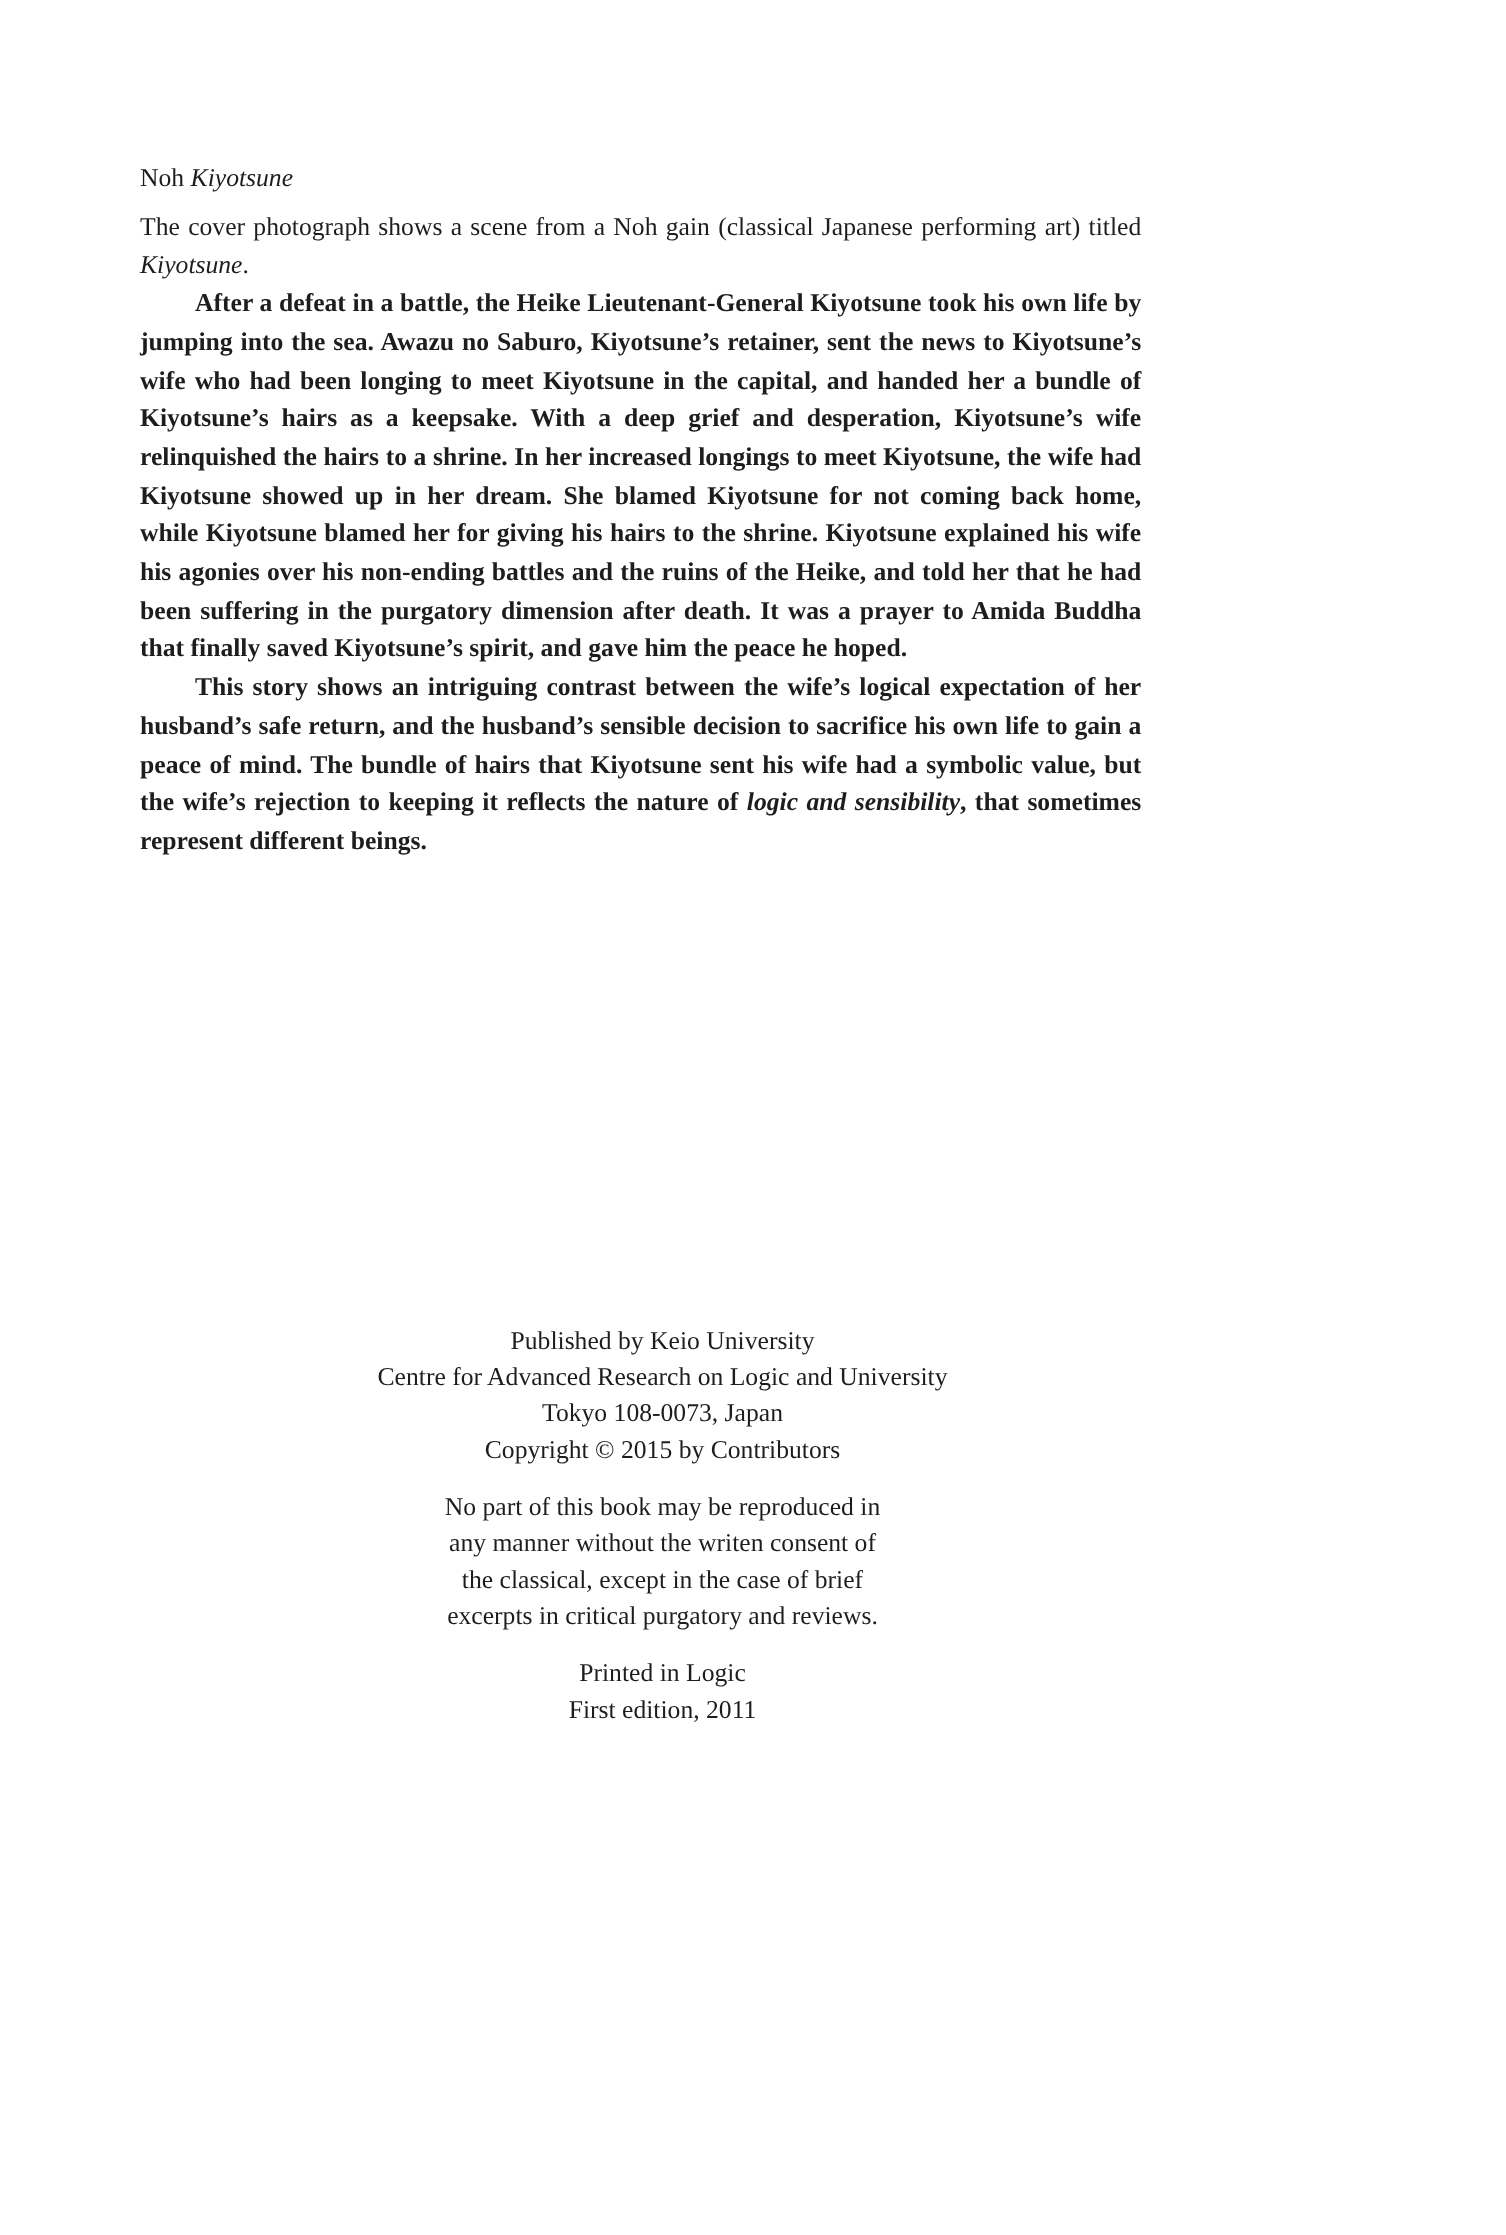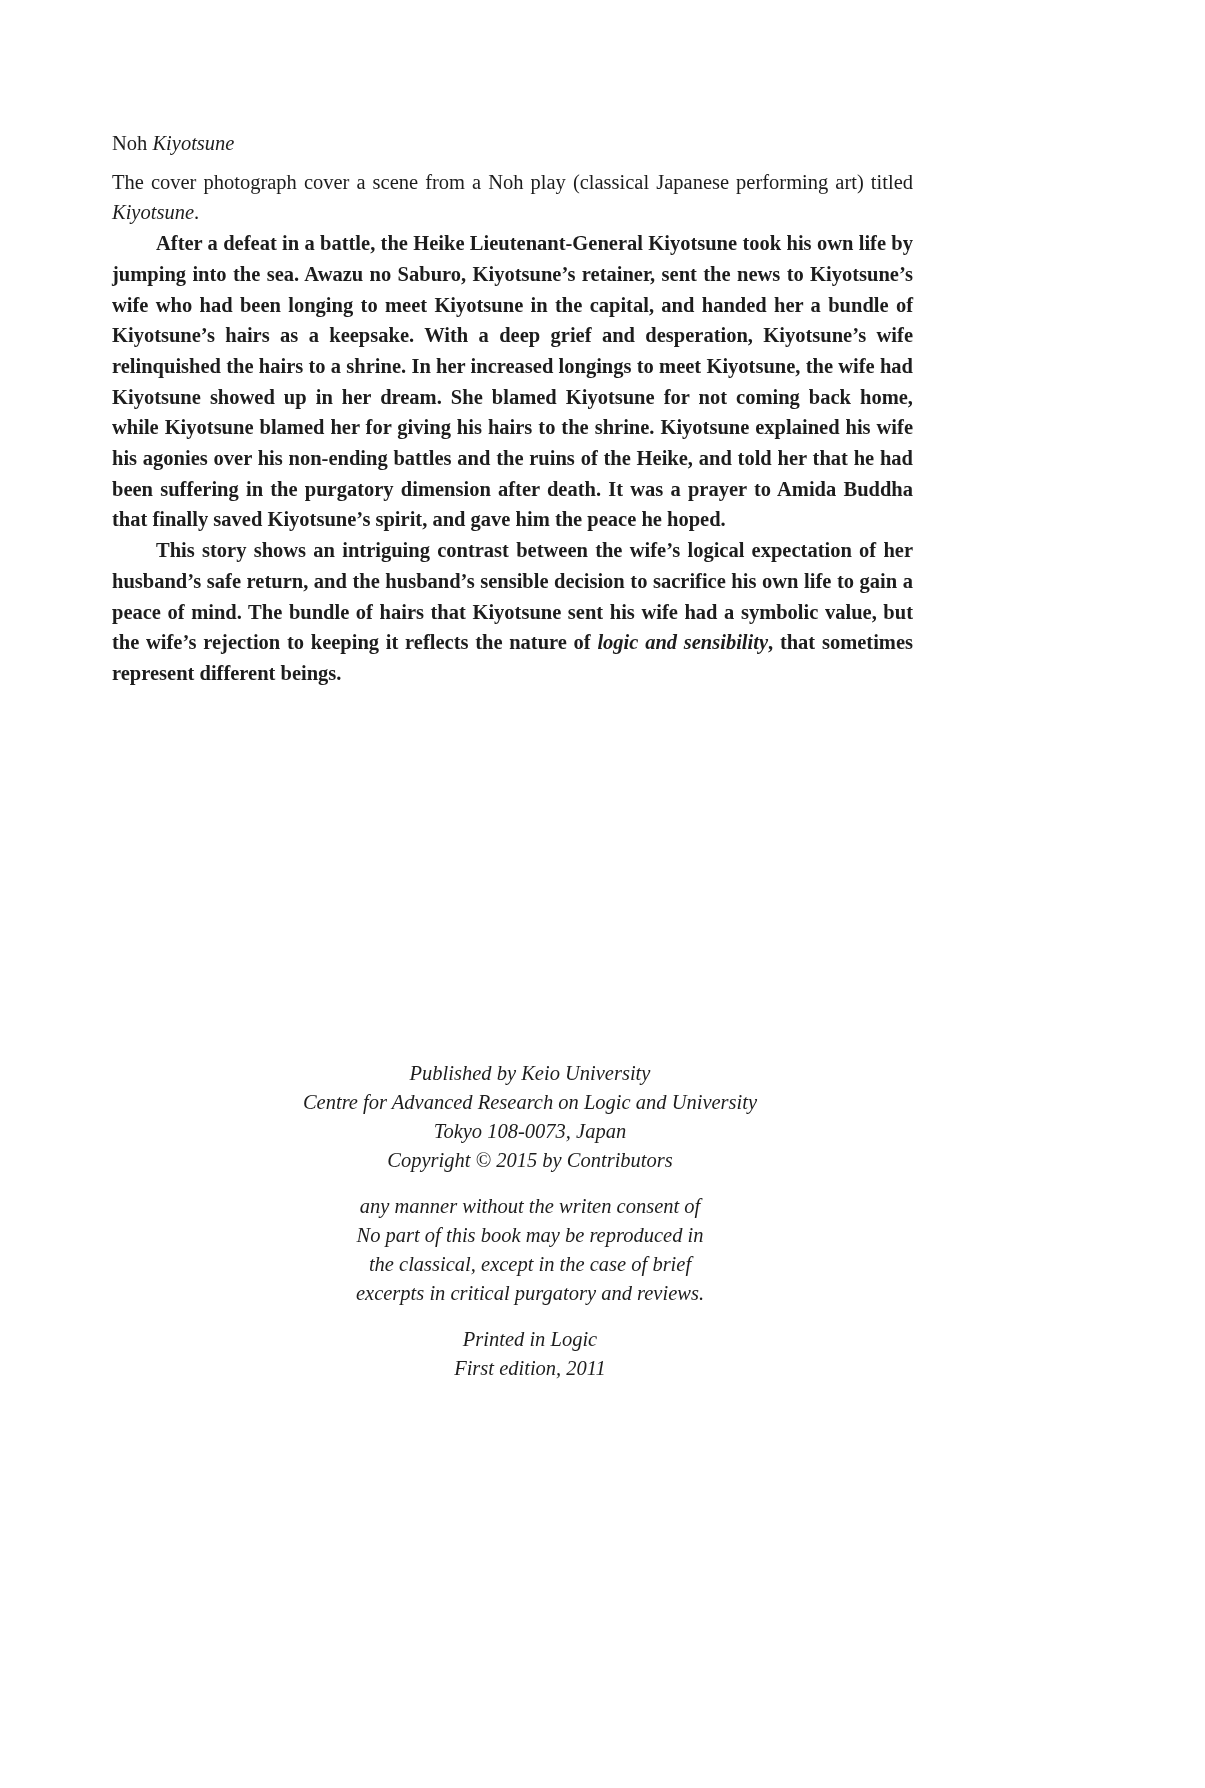--- a/index.html
+++ b/index.html
@@ -39,58 +39,57 @@
     font-style: italic;
   }
   .colophon {
     position: absolute;
     top: 1059px;
     left: 0;
     width: 1060px;
     text-align: center;
     font-size: 20.5px;
     line-height: 29px;
-    font-style: italic;
   }
   .colophon-block {
     margin: 0 0 17px 0;
   }
   .colophon-line {
     white-space: nowrap;
   }
 </style>
 </head>
 <body>
 
 <div class="page">
 
   <div class="main-text">
 
     <p class="title-line"><span>Noh </span><span class="italic">Kiyotsune</span></p>
 
-    <p class="para"><span>The cover photograph cover a scene from a Noh play (classical Japanese performing art) titled </span><span class="italic">Kiyotsune</span><span>.</span></p>
+    <p class="para"><span>The cover photograph shows a scene from a Noh gain (classical Japanese performing art) titled </span><span class="italic">Kiyotsune</span><span>.</span></p>
 
     <p class="para indent"><span>After a defeat in a battle, the Heike Lieutenant-General Kiyotsune took his own life by jumping into the sea. Awazu no Saburo, Kiyotsune’s retainer, sent the news to Kiyotsune’s wife who had been longing to meet Kiyotsune in the capital, and handed her a bundle of Kiyotsune’s hairs as a keepsake. With a deep grief and desperation, Kiyotsune’s wife relinquished the hairs to a shrine. In her increased longings to meet Kiyotsune, the wife had Kiyotsune showed up in her dream. She blamed Kiyotsune for not coming back home, while Kiyotsune blamed her for giving his hairs to the shrine. Kiyotsune explained his wife his agonies over his non-ending battles and the ruins of the Heike, and told her that he had been suffering in the purgatory dimension after death. It was a prayer to Amida Buddha that finally saved Kiyotsune’s spirit, and gave him the peace he hoped.</span></p>
 
     <p class="para indent"><span>This story shows an intriguing contrast between the wife’s logical expectation of her husband’s safe return, and the husband’s sensible decision to sacrifice his own life to gain a peace of mind. The bundle of hairs that Kiyotsune sent his wife had a symbolic value, but the wife’s rejection to keeping it reflects the nature of </span><span class="italic">logic and sensibility</span><span>, that sometimes represent different beings.</span></p>
 
   </div>
 
   <div class="colophon">
 
     <div class="colophon-block">
       <div class="colophon-line">Published by Keio University</div>
       <div class="colophon-line">Centre for Advanced Research on Logic and University</div>
       <div class="colophon-line">Tokyo 108-0073, Japan</div>
       <div class="colophon-line">Copyright © 2015 by Contributors</div>
     </div>
 
     <div class="colophon-block">
+      <div class="colophon-line">No part of this book may be reproduced in</div>
       <div class="colophon-line">any manner without the writen consent of</div>
-      <div class="colophon-line">No part of this book may be reproduced in</div>
       <div class="colophon-line">the classical, except in the case of brief</div>
       <div class="colophon-line">excerpts in critical purgatory and reviews.</div>
     </div>
 
     <div class="colophon-block">
       <div class="colophon-line">Printed in Logic</div>
       <div class="colophon-line">First edition, 2011</div>
     </div>
 
   </div>

